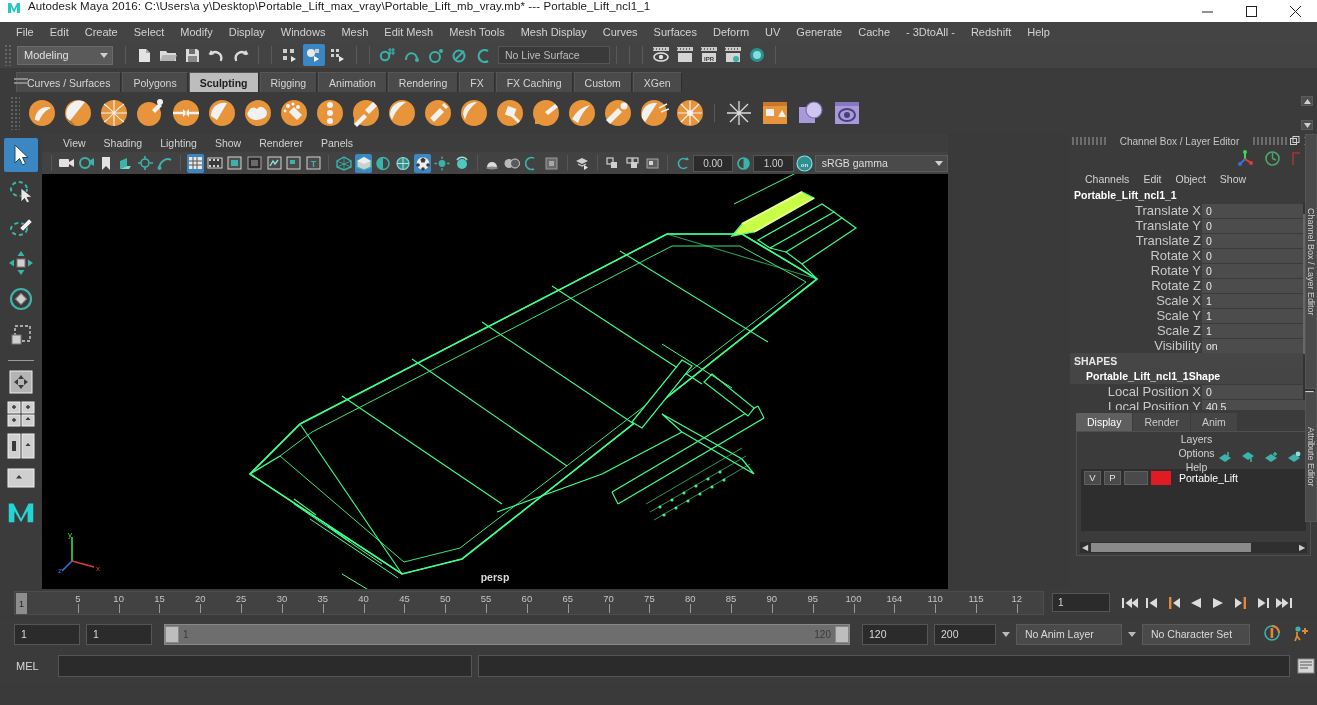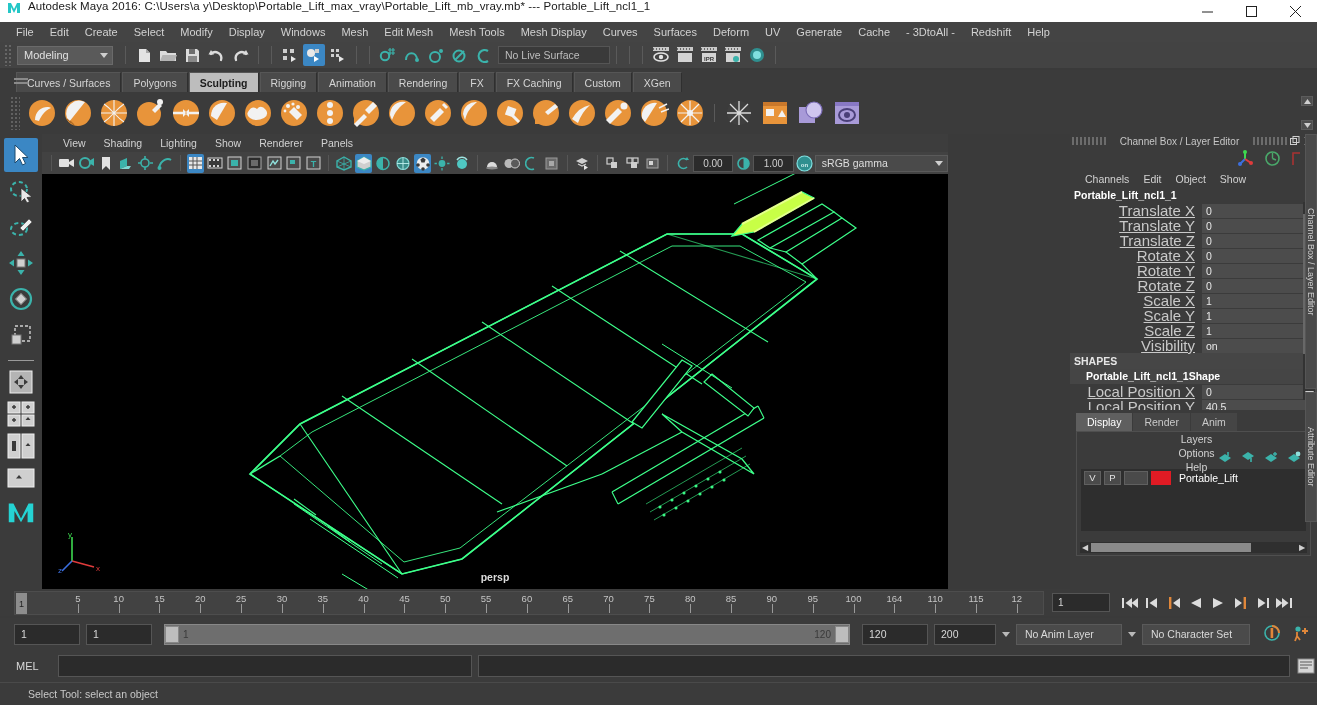--- a/index.html
+++ b/index.html
@@ -115,21 +115,21 @@
   .cb-titlebar { height:14px; display:flex; align-items:center; background:#3b3b3b; padding:0 2px; }
   .cb-dots { width:34px; height:8px; background: repeating-linear-gradient(90deg,#787878 0 2px, transparent 2px 4px); opacity:.8; }
   .cb-title { flex:1; text-align:center; font-size:10px; color:#c6c6c6; }
   .cb-btn { width:12px; height:12px; margin-left:2px; display:flex;align-items:center;justify-content:center; }
   .cb-gizmorow { height:22px; display:flex; align-items:center; justify-content:flex-end; padding-right:14px; gap:10px; }
   .cb-menurow { height:18px; display:flex; align-items:center; padding-left:8px; }
   .cb-menurow .menu-item { font-size:10.5px; padding:1px 7px; }
   .cb-body { position:relative; height:222px; background:#3b3b3b; overflow:hidden; }
   .cb-objname { font-size:10.5px; color:#ffffff; font-weight:bold; padding:1px 0 2px 4px; }
   .cb-row { display:flex; height:15px; align-items:center; }
-  .cb-lbl { flex:1; text-align:right; padding-right:7px; font-size:15px; color:#c9c9c9;text-decoration:underline; }
+  .cb-lbl { flex:1; text-align:right; padding-right:1px; font-size:13px; color:#c9c9c9; }
   .cb-val { width:115px; height:14px; background:#4c4c4c; font-size:10.5px; color:#e8e8e8; padding-left:4px; display:flex; align-items:center; }
   .cb-section { font-size:10.5px; color:#e6e6e6; font-weight:bold; padding:2px 0 2px 4px; background:#464646; }
   .cb-shape { font-size:10.5px; color:#ffffff; font-weight:bold; padding:1px 0 2px 16px; background:#454545; }
   .cb-scroll { position:absolute; right:2px; top:14px; width:12px; height:198px; background:#333; }
   .cb-thumb { position:absolute; right:2px; top:26px; width:12px; height:140px; background:#686868; }
   .cb-arrow { position:absolute; right:2px; width:12px; height:12px; display:flex;align-items:center;justify-content:center; }
 
   .layer-tabs { display:flex; height:18px; padding-left:6px; margin-top:3px; }
   .layer-tab { padding:0 11px; height:18px; display:flex; align-items:center; font-size:10.5px; background:#454545; color:#c9c9c9; margin-right:1px; }
   .layer-tab.sel { background:#5f5f5f; color:#fff; }
@@ -1332,17 +1332,14 @@
     <div class="mel-input" style="width:414px;"></div>
     <div class="mel-out" style="width:812px;"></div>
     <span class="script-btn">
       <svg width="18" height="16" viewBox="0 0 18 16">
           <rect x="1" y="1" width="16" height="14" fill="#d6d6d6" stroke="#8a8a8a"></rect>
           <path d="M3 4h12M3 7h12M3 10h8" stroke="#5a5a5a" stroke-width="1.1"></path>
         </svg>
     </span>
   </div>
 
-  <div class="helpbar">
-    <span class="helptext">Select Tool: select an object</span>
-  </div>
 
 </div>
 
 </body></html>

